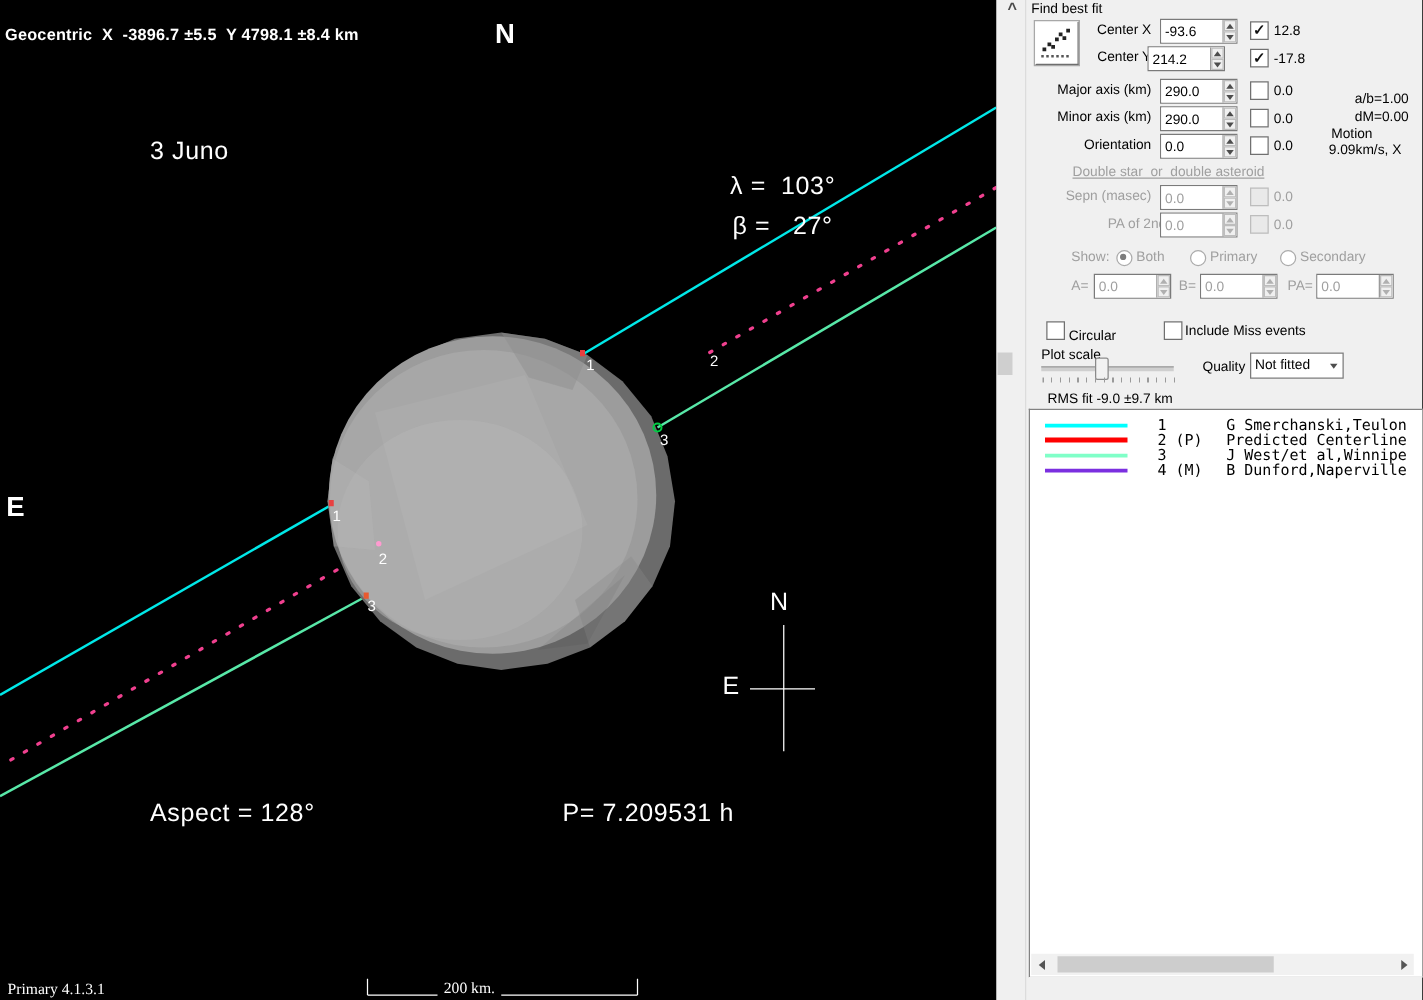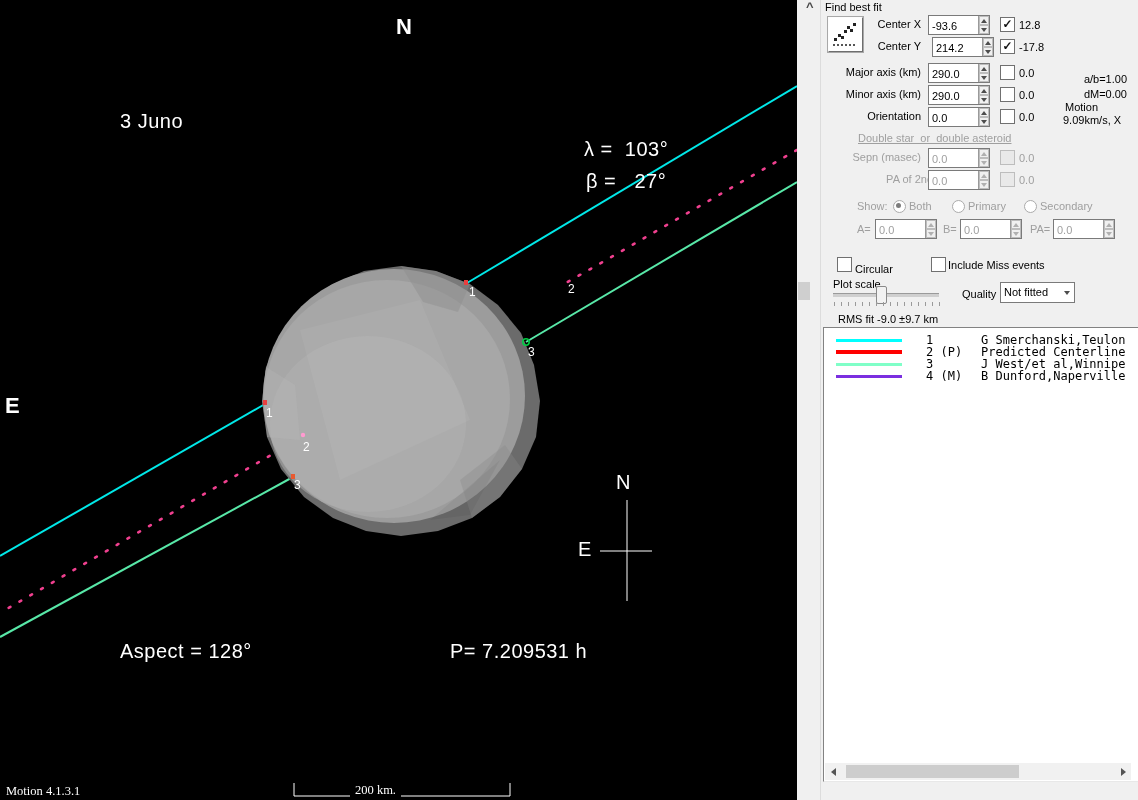--- a/index.html
+++ b/index.html
@@ -103,31 +103,32 @@
       </g>
 
       <g stroke="#fff" stroke-width="1">
         <line x1="294" y1="796" x2="510" y2="796"></line>
         <line x1="294" y1="783" x2="294" y2="796"></line>
         <line x1="510" y1="783" x2="510" y2="796"></line>
       </g>
     </svg>
 
     
+    <div class="ptxt hdr" style="left:4px;top:20px;">Geocentric  X  -3896.7 ±5.5  Y 4798.1 ±8.4 km</div>
     <div class="ptxt big" style="left:396px;top:14px;">N</div>
     <div class="ptxt big" style="left:5px;top:393px;">E</div>
     <div class="ptxt mid" style="left:120px;top:110px;">3 Juno</div>
     <div class="ptxt mid" style="left:584px;top:138px;">λ =  103°</div>
     <div class="ptxt mid" style="left:586px;top:170px;">β =   27°</div>
     <div class="ptxt mid" style="left:120px;top:640px;">Aspect = 128°</div>
     <div class="ptxt mid" style="left:450px;top:640px;">P= 7.209531 h</div>
     <div class="ptxt mid" style="left:616px;top:471px;">N</div>
     <div class="ptxt mid" style="left:578px;top:538px;">E</div>
     <div class="ptxt serif" style="left:350px;top:783px;background:#000;padding:0 5px;">200 km.</div>
-    <div class="ptxt serif" style="left:6px;top:784px;">Motion 4.1.3.1</div>
+    <div class="ptxt serif" style="left:6px;top:784px;">Primary 4.1.3.1</div>
     
     <div class="ptxt chlbl" style="left:469px;top:285px;">1</div>
     <div class="ptxt chlbl" style="left:266px;top:406px;">1</div>
     <div class="ptxt chlbl" style="left:568px;top:282px;">2</div>
     <div class="ptxt chlbl" style="left:303px;top:440px;">2</div>
     <div class="ptxt chlbl" style="left:528px;top:345px;">3</div>
     <div class="ptxt chlbl" style="left:294px;top:478px;">3</div>
   </div>
 
   <div class="panel">
@@ -168,21 +169,21 @@
           </div>
           <div class="sb">
             <div class="td"></div>
           </div>
         </div>
     </div>
     <div class="cb checked" style="left:203px;top:17px;"></div>
     <div class="ptext" style="left:222px;top:19px;">12.8</div>
 
     <div class="ptext rlabel" style="left:23px;top:40px;width:101px;">Center Y</div>
-    <div class="field" style="left:135px;top:37px;">
+    <div class="field" style="left:121px;top:37px;">
       <input readonly="" value="214.2" style="">
       <div class="spin">
           <div class="sb">
             <div class="tu"></div>
           </div>
           <div class="sb">
             <div class="td"></div>
           </div>
         </div>
     </div>

